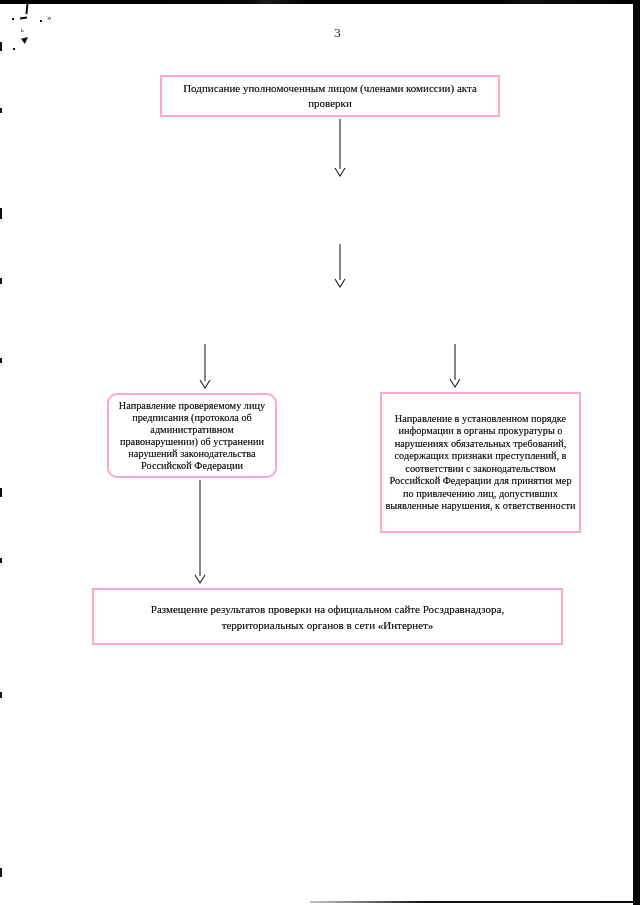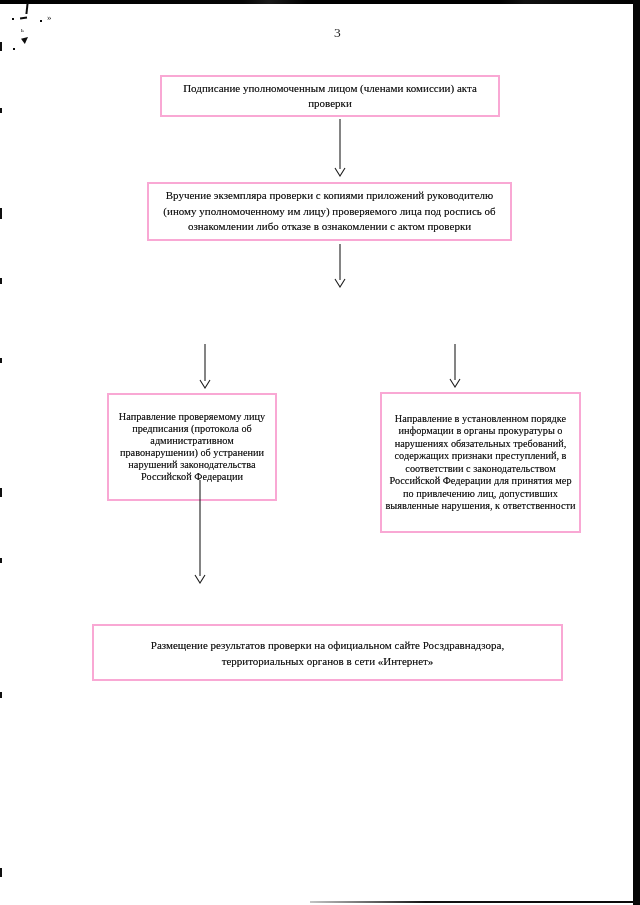--- a/index.html
+++ b/index.html
@@ -28,23 +28,23 @@
     box-sizing:border-box;
     display:flex;align-items:center;justify-content:center;
     text-align:center;
     background:#fff;
     text-shadow:0 0 .5px rgba(20,20,20,.6);
   }
   .node .txt{width:100%;}
   #node-1{left:160px;top:75px;width:340px;height:42px;font-size:11px;line-height:15.5px;padding:2px 8px;}
   #node-2{left:147px;top:182px;width:365px;height:59px;font-size:11px;line-height:15.5px;padding:2px 6px;}
   #node-3{left:125px;top:292px;width:415px;height:50px;font-size:11px;line-height:15.5px;padding:2px 6px;}
-  #node-4{left:107px;top:393px;width:170px;height:108px;font-size:10.3px;line-height:12px;padding:2px 4px;}
+  #node-4{left:107px;top:393px;width:170px;height:85px;font-size:10.3px;line-height:12px;padding:2px 4px;border-radius:10px;}
   #node-5{left:380px;top:392px;width:201px;height:141px;font-size:10.3px;line-height:12.5px;padding:2px 3px;}
-  #node-6{left:92px;top:588px;width:471px;height:57px;font-size:11px;line-height:16px;padding:2px 20px;margin-top:36px;}
+  #node-6{left:92px;top:588px;width:471px;height:57px;font-size:11px;line-height:16px;padding:2px 20px;}
   
   .arrow{position:absolute;}
   .arrow svg{display:block;}
   .arrow line,.arrow polyline{stroke:#1f1f1f;stroke-width:1.1;fill:none;}
   
   #page-number{position:absolute;left:334px;top:25px;font-size:13.5px;color:#1a1a1a;}
 </style>
 </head>
 <body>
 
@@ -71,23 +71,20 @@
   <span class="mark-char" style="left:21px;top:26px;font-size:6px;">ь</span>
   <div class="mark" style="left:21px;top:37px;width:7px;height:7px;clip-path:polygon(0 25%,100% 0,55% 100%);"></div>
   <div class="mark" style="left:13px;top:48px;width:2px;height:2px;"></div>
 
   <div id="page-number">3</div>
 
   <div class="node" id="node-1">
     <div class="txt">Подписание уполномоченным лицом (членами комиссии) акта проверки</div>
   </div>
 
-  <div class="node" id="node-2">
-    <div class="txt">Вручение экземпляра проверки  с копиями приложений руководителю (иному уполномоченному им лицу) проверяемого лица под роспись об ознакомлении либо отказе в ознакомлении с актом  проверки</div>
-  </div>
 
 
   <div class="node" id="node-4">
     <div class="txt">Направление проверяемому лицу предписания (протокола об административном правонарушении) об устранении нарушений законодательства Российской Федерации</div>
   </div>
 
   <div class="node" id="node-5">
     <div class="txt">Направление в установленном порядке информации в органы прокуратуры о нарушениях обязательных требований, содержащих признаки преступлений, в соответствии с законодательством Российской Федерации для принятия мер по привлечению лиц, допустивших выявленные нарушения, к ответственности</div>
   </div>
 

